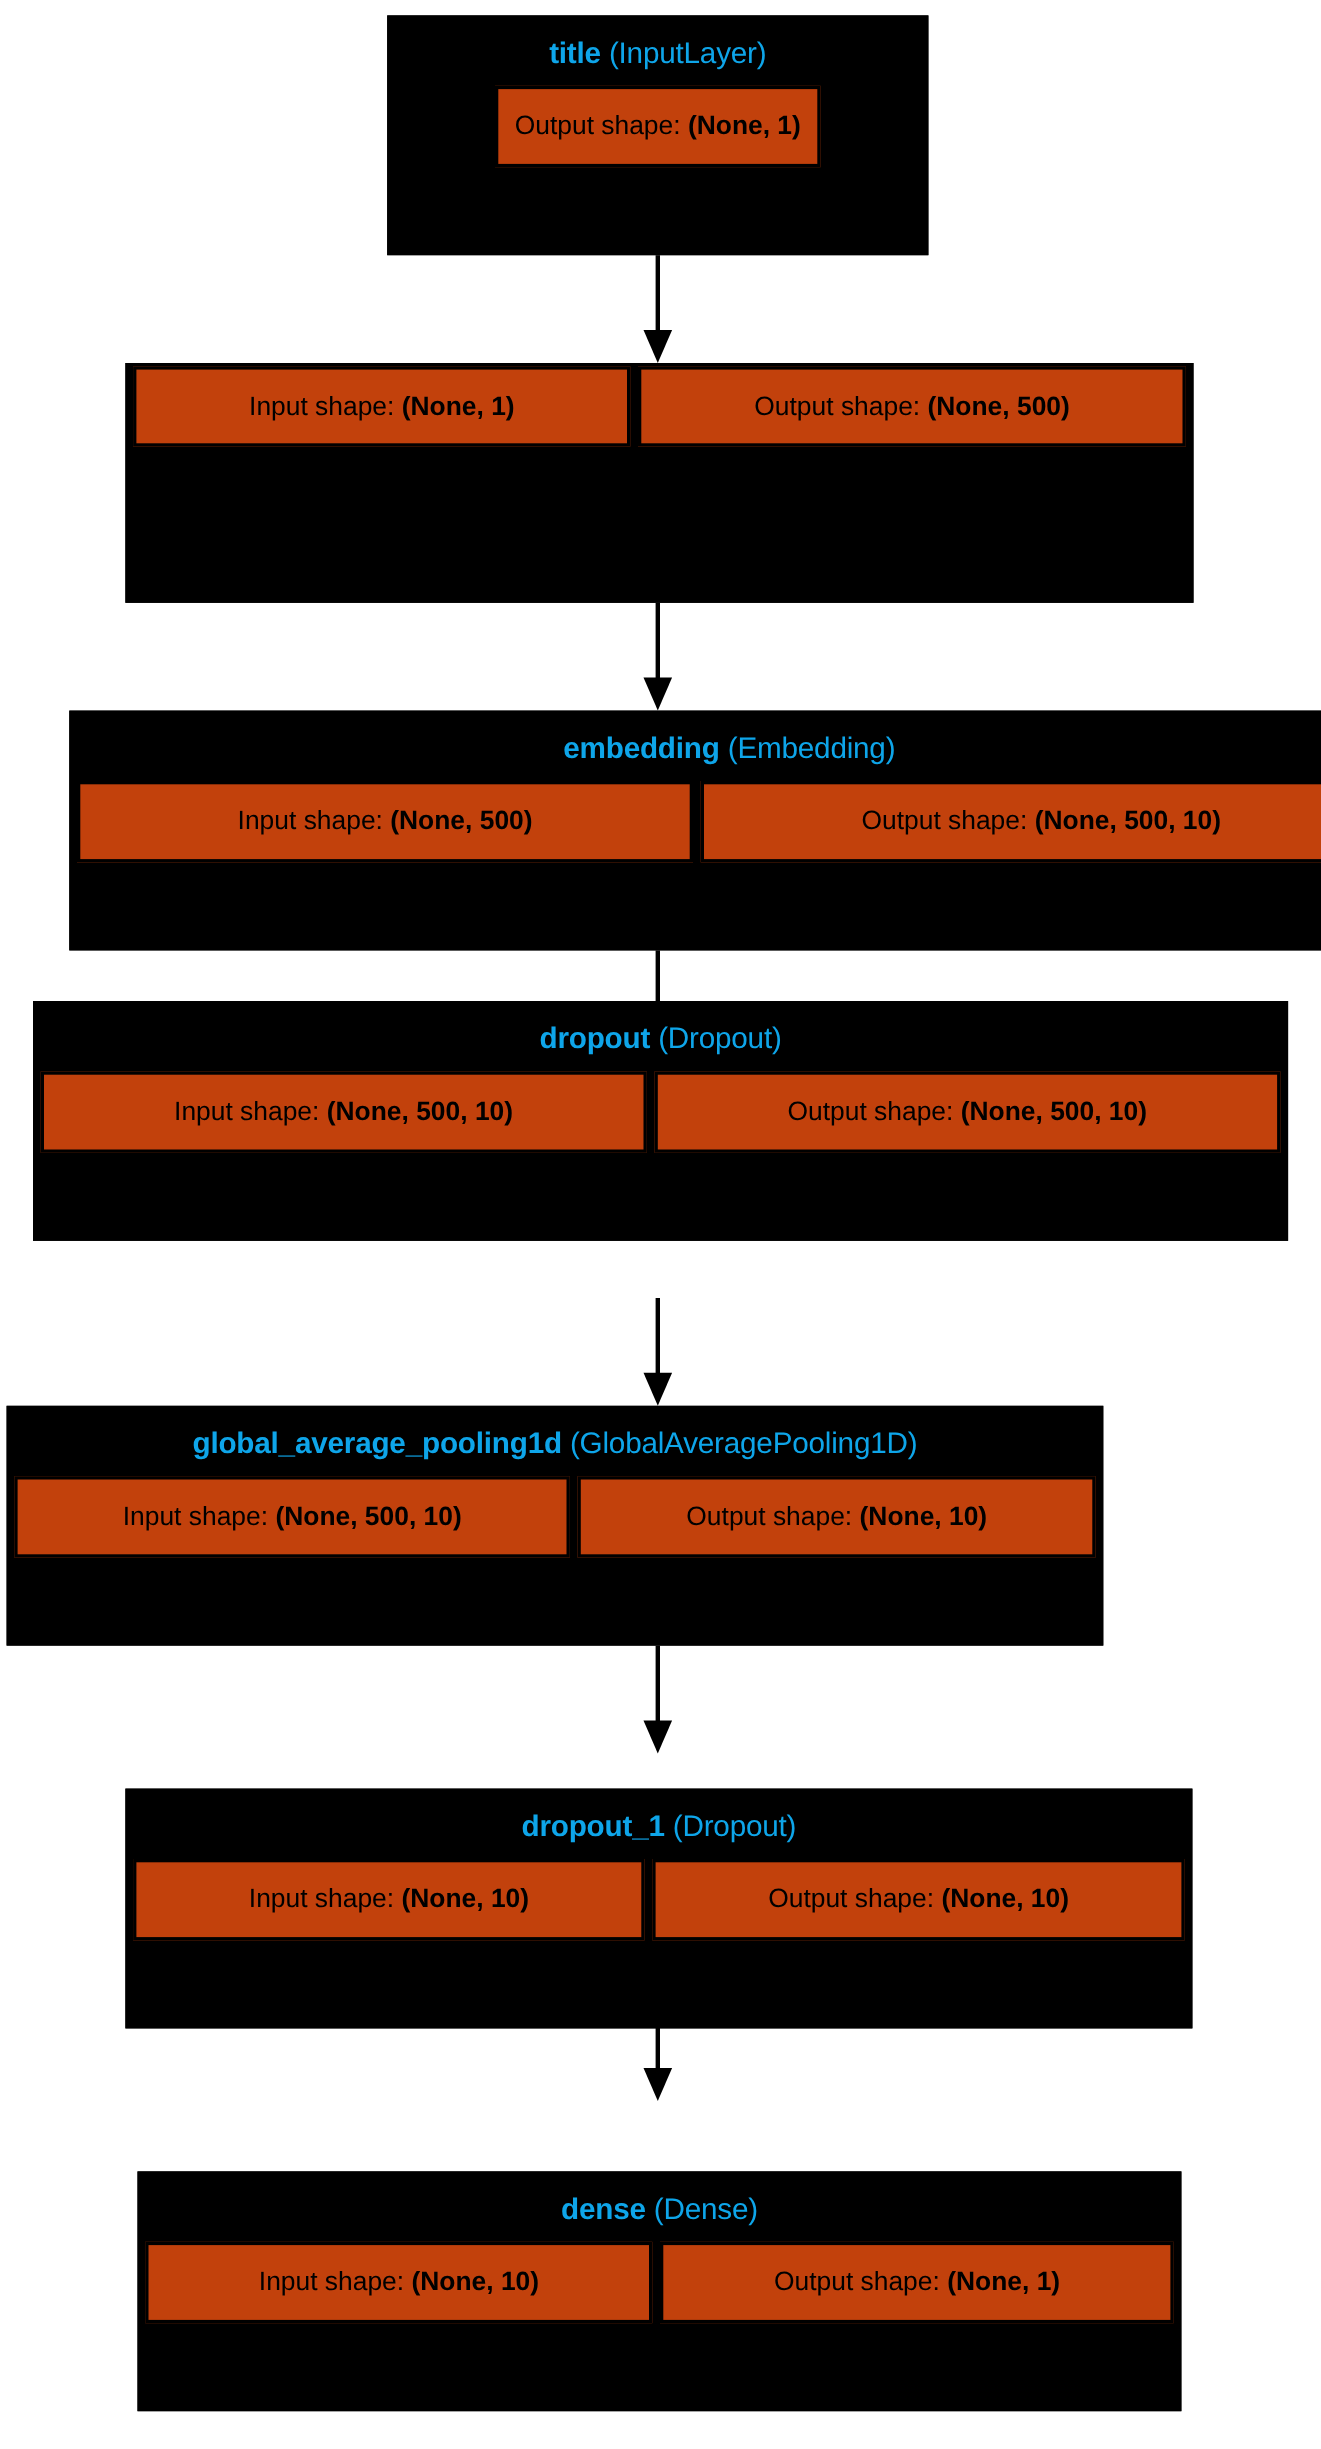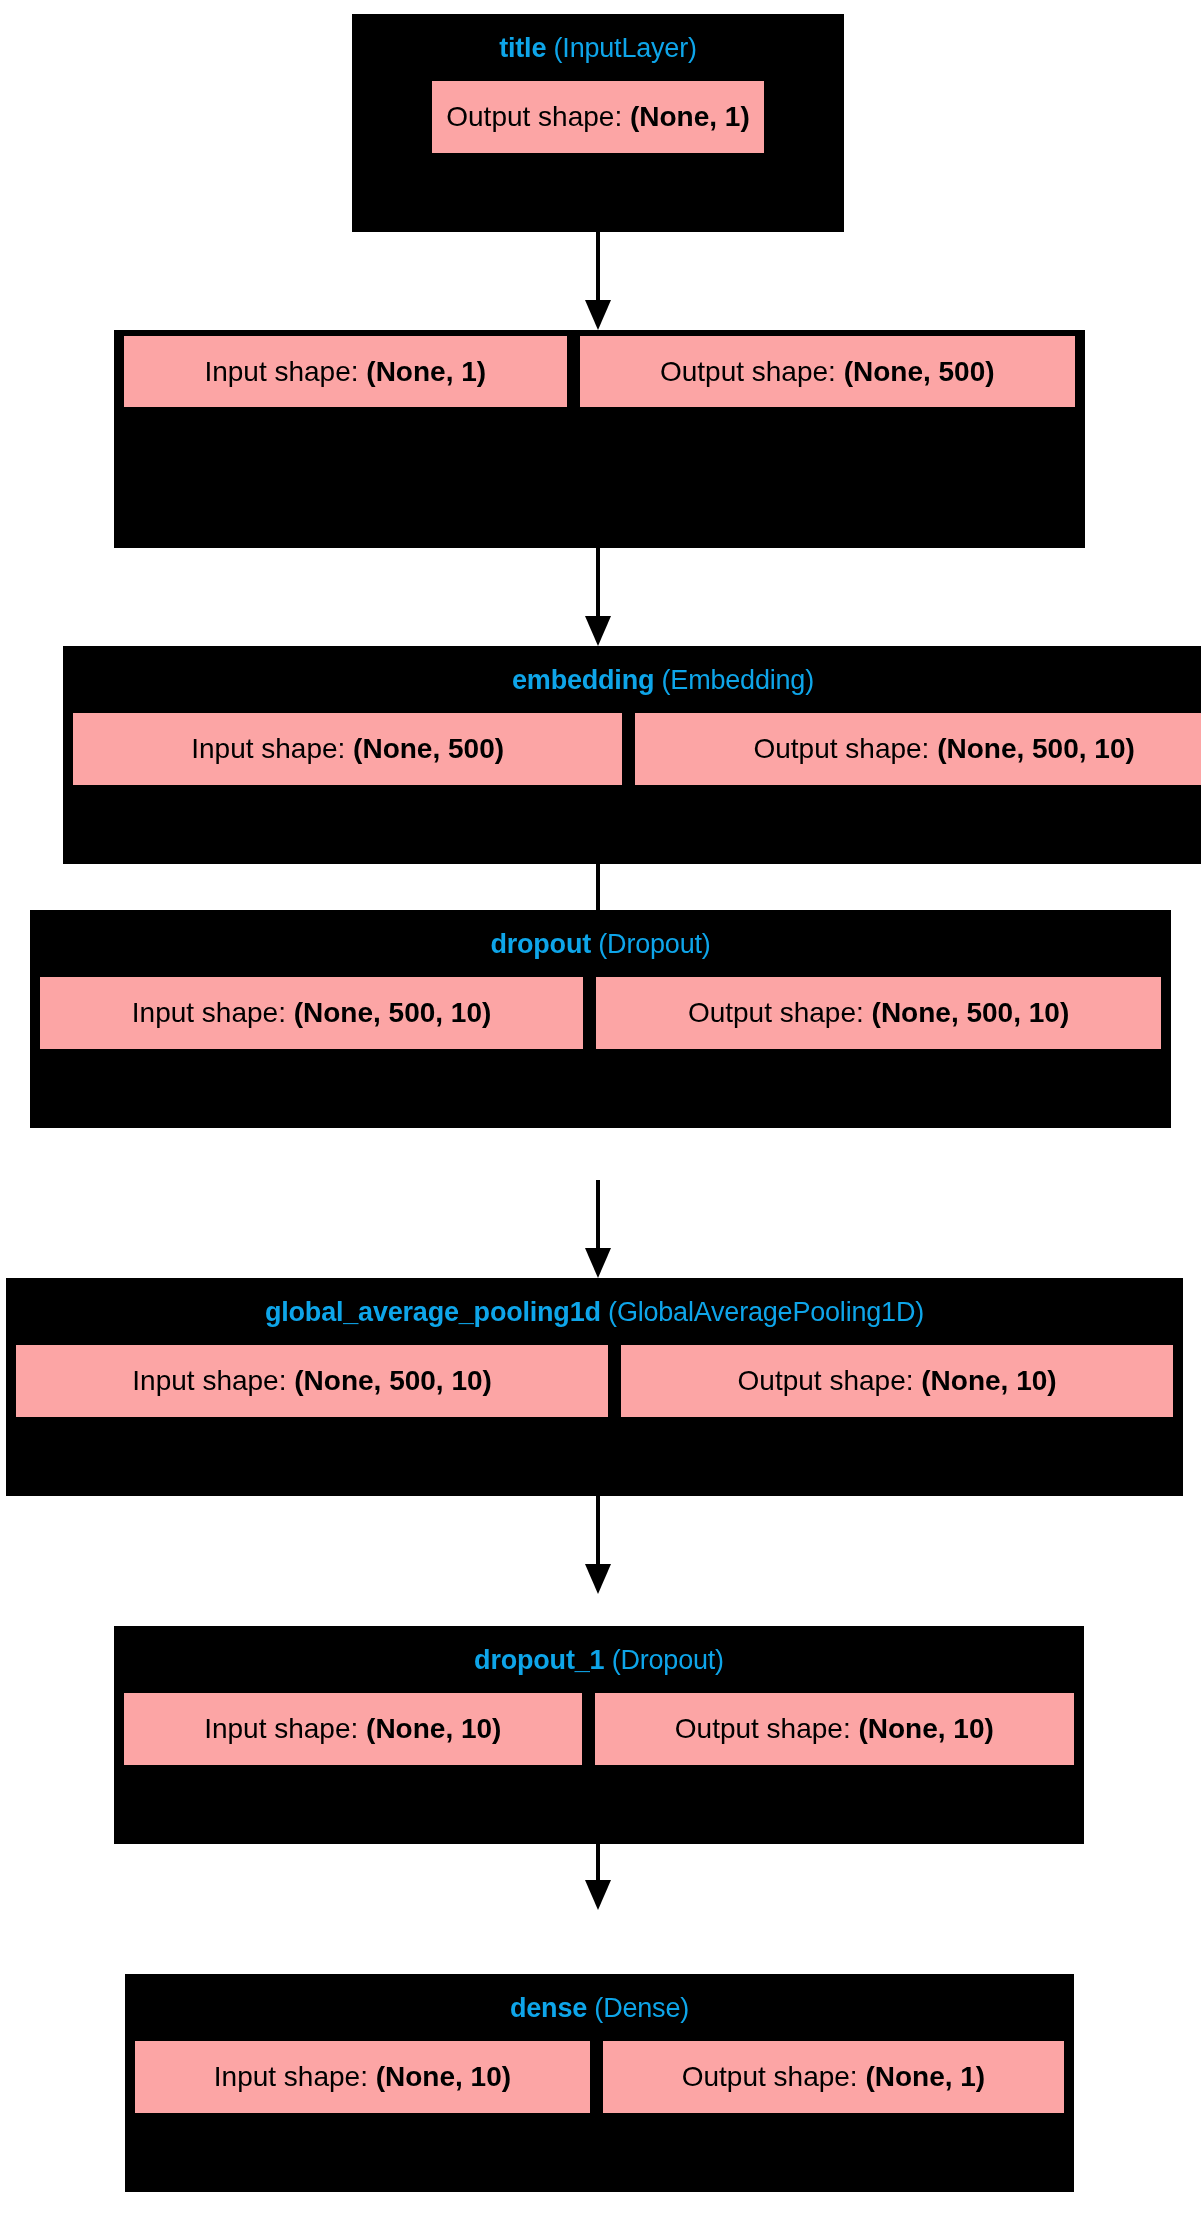--- a/index.html
+++ b/index.html
@@ -46,26 +46,26 @@
 
   
   .shape-row {
     display: flex;
     width: 100%;
     box-sizing: border-box;
     padding: 0 4px 4px 4px;
     gap: 7px;
   }
   .shape-cell {
-    background: #fca5a5;
+    background: #c2410c;
     border: 3px solid #000000;
     box-sizing: border-box;
     flex: 1 1 auto;
     text-align: center;
-    font-size: 28px;
+    font-size: 24px;
     color: #000000;
     padding: 21px 14px 21px 14px;
     white-space: nowrap;
     line-height: 1.05;
   }
   .shape-cell .slabel { font-weight: normal; }
   .shape-cell .sval   { font-weight: bold; }
 
   
   .shape-row.single .shape-cell {
@@ -124,21 +124,21 @@
         <div class="shape-cell"><span class="slabel">Output shape:</span> <span class="sval">(None, 500, 10)</span></div>
       </div>
     </div>
     <div class="node" style="left: 30px; top: 910px; width: 1141px; height: 218px;">
       <div class="node-title"><span class="lname">dropout</span> <span class="lclass">(Dropout)</span></div>
       <div class="shape-row">
         <div class="shape-cell"><span class="slabel">Input shape:</span> <span class="sval">(None, 500, 10)</span></div>
         <div class="shape-cell"><span class="slabel">Output shape:</span> <span class="sval">(None, 500, 10)</span></div>
       </div>
     </div>
-    <div class="node" style="left: 6px; top: 1278px; width: 1177px; height: 218px;">
+    <div class="node" style="left: 6px; top: 1278px; width: 997px; height: 218px;">
       <div class="node-title"><span class="lname">global_average_pooling1d</span> <span class="lclass">(GlobalAveragePooling1D)</span></div>
       <div class="shape-row">
         <div class="shape-cell"><span class="slabel">Input shape:</span> <span class="sval">(None, 500, 10)</span></div>
         <div class="shape-cell"><span class="slabel">Output shape:</span> <span class="sval">(None, 10)</span></div>
       </div>
     </div>
     <div class="node" style="left: 114px; top: 1594px; width: 970px; height: 218px; margin-top: 32px;">
       <div class="node-title"><span class="lname">dropout_1</span> <span class="lclass">(Dropout)</span></div>
       <div class="shape-row">
         <div class="shape-cell"><span class="slabel">Input shape:</span> <span class="sval">(None, 10)</span></div>

